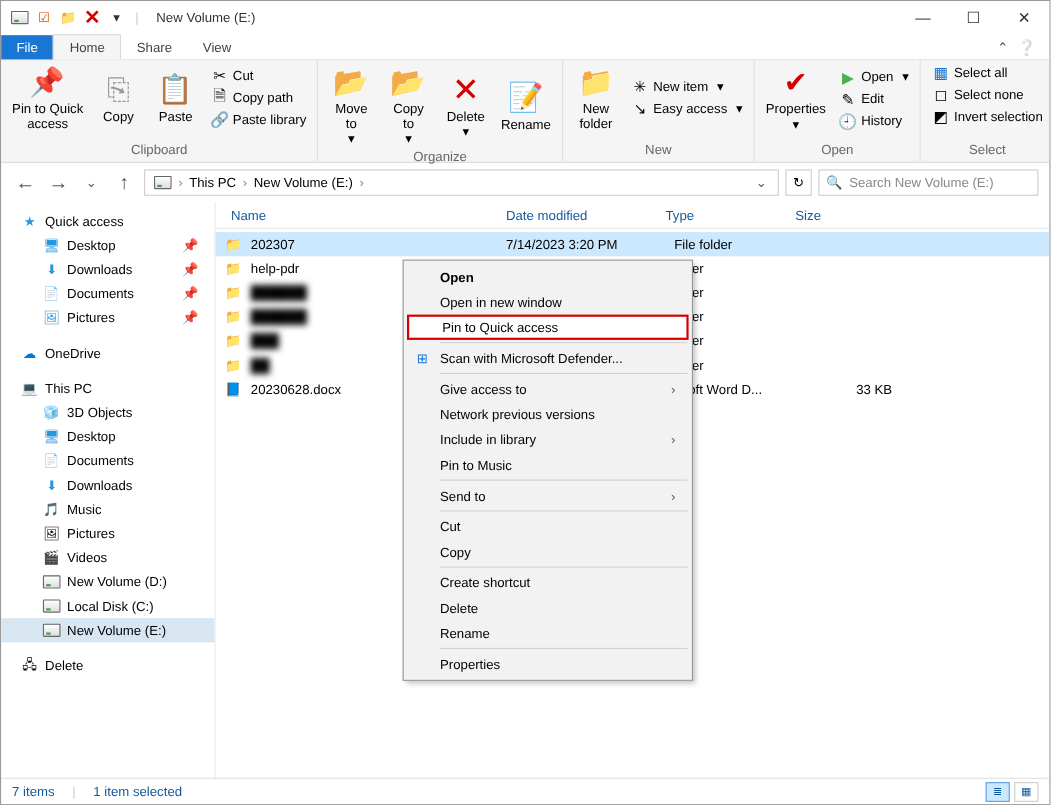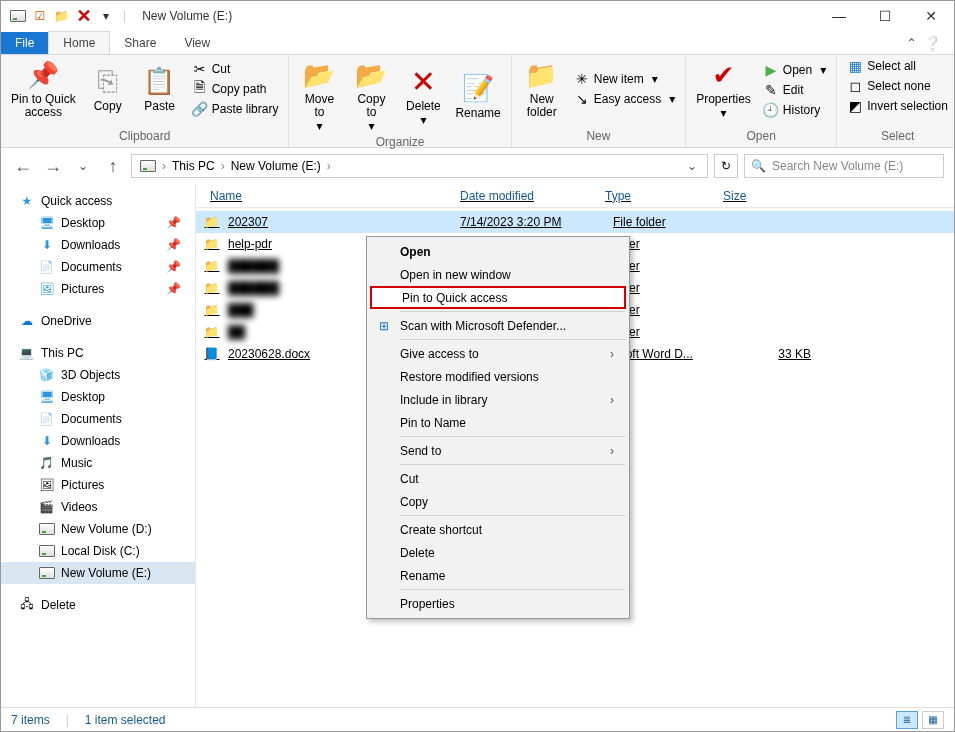--- a/index.html
+++ b/index.html
@@ -44,21 +44,21 @@
 
 .main { display: flex; height: 525px; }
 .nav-pane { width: 195px; border-right: 1px solid #e8e8e8; padding: 6px 0; overflow: hidden; }
 .tree-item { display: flex; align-items: center; padding: 2px 4px 2px 18px; gap: 6px; height: 22px; }
 .tree-item.l2 { padding-left: 38px; }
 .tree-item .pin { margin-left: auto; margin-right: 10px; color: #888; }
 .tree-item.sel { background: #d8e6f2; }
 .tree-item .tico { width: 16px; height: 16px; display: inline-flex; align-items: center; justify-content: center; }
 .spacer { height: 10px; }
 
-.file-pane { flex: 1; position: relative; text-decoration: underline; }
+.file-pane { flex: 1; position: relative; }
 .col-header { display: flex; border-bottom: 1px solid #e8e8e8; height: 24px; align-items: center; color: #14599a; padding-left: 8px; }
 .col-header span { padding: 0 6px; }
 .files { padding-top: 3px; }
 .file-row { display: flex; align-items: center; height: 22px; padding-left: 8px; gap: 8px; }
 .file-row.sel { background: #cce8ff; }
 .file-row .fico { width: 16px; height: 16px; display: inline-flex; align-items: center; justify-content: center; }
 .cell-name { width: 248px; display: flex; align-items: center; gap: 8px; }
 .cell-date { width: 145px; }
 .cell-type { width: 110px; }
 .cell-size { width: 80px; text-align: right; }
@@ -452,28 +452,28 @@
   <div class="ctx-item">
       <span class="cico" style="color:#1976d2">⊞</span>
       <span>Scan with Microsoft Defender...</span>
     </div>
   <div class="ctx-sep"></div>
   <div class="ctx-item">
       <span>Give access to</span>
       <span class="sub">›</span>
     </div>
   <div class="ctx-item">
-      <span>Restore modified versions</span>
+      <span>Network previous versions</span>
     </div>
   <div class="ctx-item">
       <span>Include in library</span>
       <span class="sub">›</span>
     </div>
   <div class="ctx-item">
-      <span>Pin to Name</span>
+      <span>Pin to Music</span>
     </div>
   <div class="ctx-sep"></div>
   <div class="ctx-item">
       <span>Send to</span>
       <span class="sub">›</span>
     </div>
   <div class="ctx-sep"></div>
   <div class="ctx-item">
       <span>Cut</span>
     </div>

